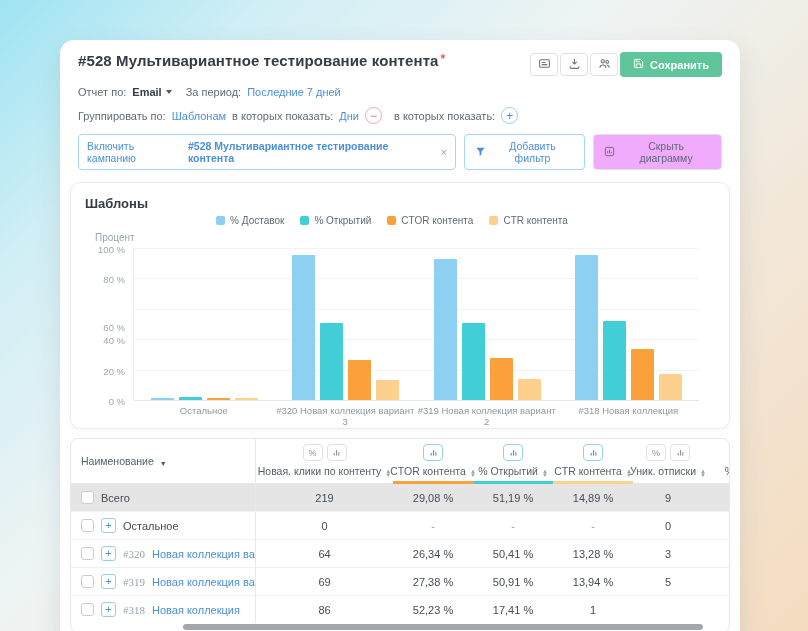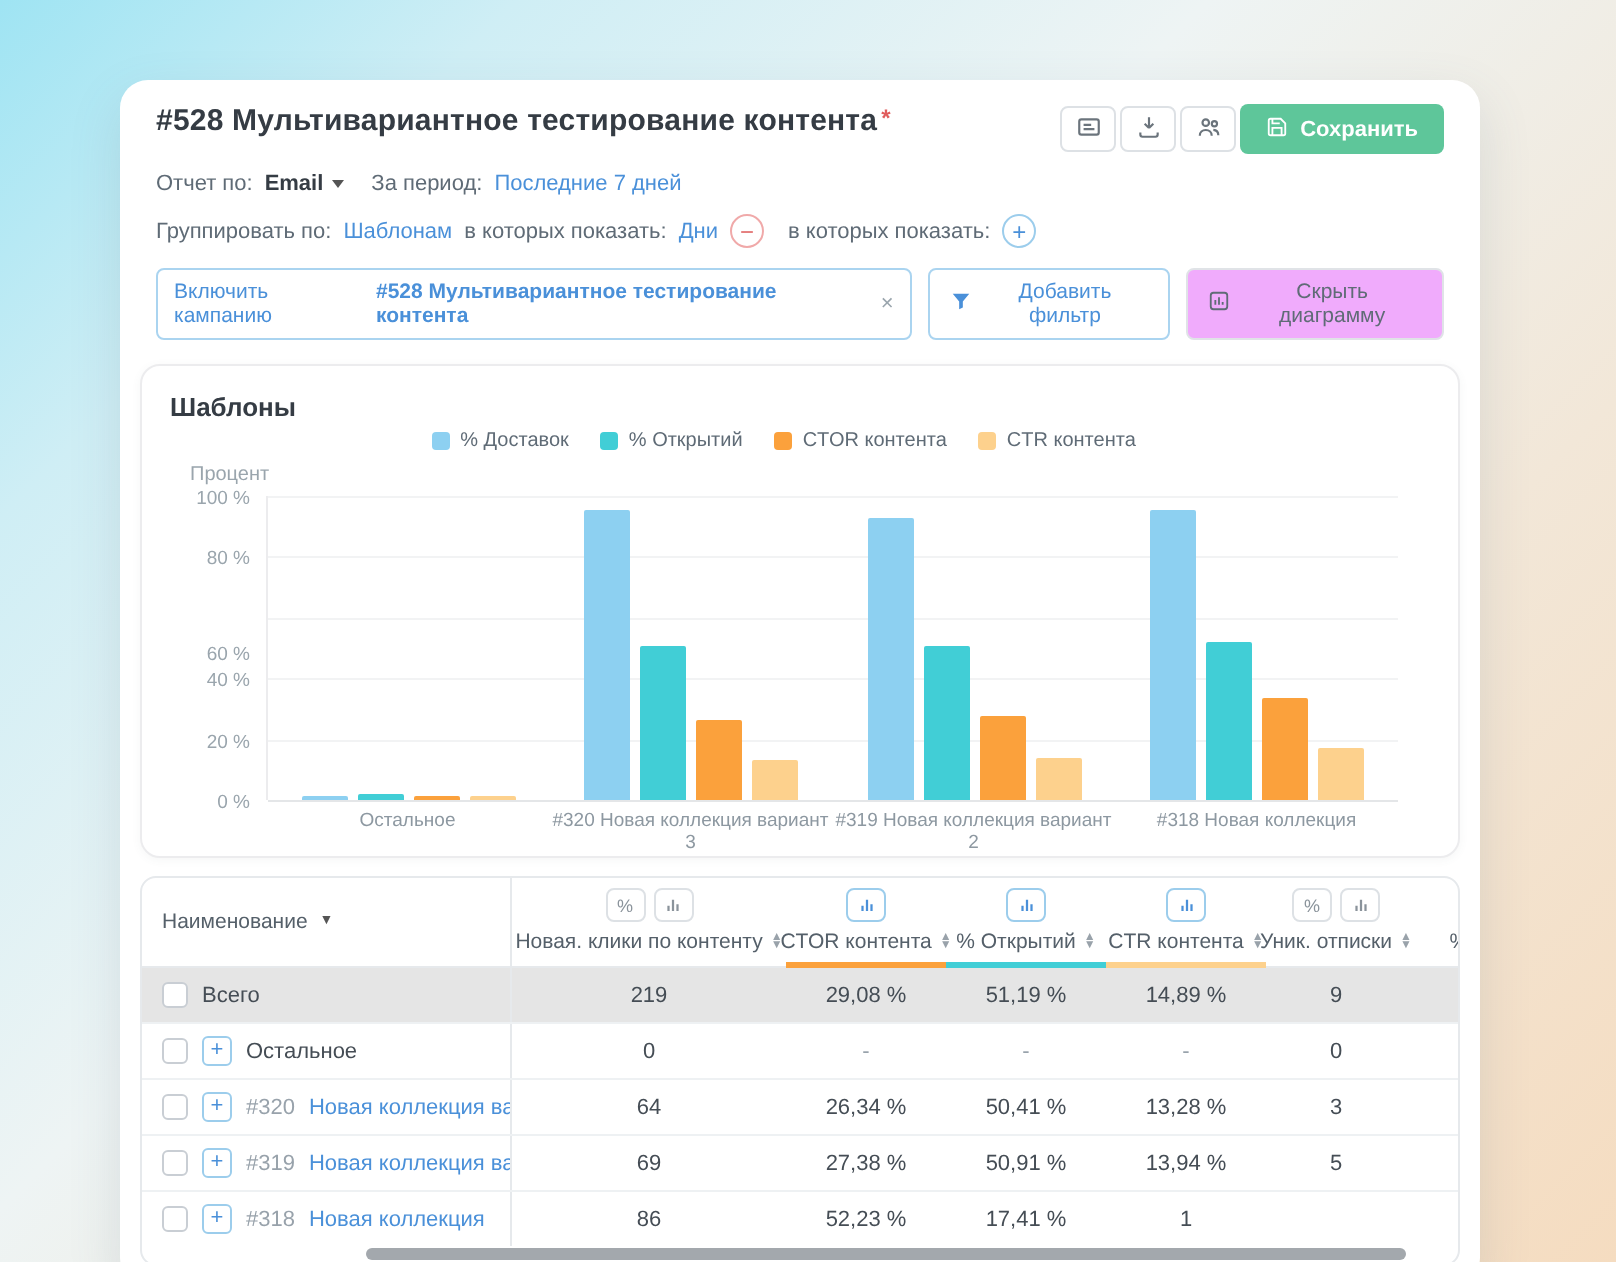--- a/index.html
+++ b/index.html
@@ -86,35 +86,35 @@
   .thead { border-bottom:1px solid #e6e9ec; }
   .th { position:relative; display:flex; flex-direction:column; align-items:center; justify-content:flex-end; padding:5px 0 6px 0; min-height:44px; }
   .th.first { justify-content:center; align-items:flex-start; padding-left:10px; border-right:1px solid #e6e9ec; }
   .th-icons { display:flex; gap:4px; margin-bottom:4px; }
   .th-mini {
     width:20px; height:17px; border:1px solid #dde1e5; border-radius:4px; background:#fff;
     display:flex; align-items:center; justify-content:center; font-size:9px; color:#8a939b; cursor:pointer;
   }
   .th-mini.active { border-color:#9ccdec; color:#4a90d9; }
   .th-mini svg { width:9px; height:9px; }
-  .th-label { display:flex; align-items:center; gap:4px; font-size:10.5px; color:#55606a; white-space:nowrap; }
+  .th-label { display:flex; align-items:flex-end; gap:4px; font-size:10.5px; color:#55606a; white-space:nowrap; }
   .th.last-col .th-label { padding-left:6px; }
   .sort { display:inline-flex; flex-direction:column; line-height:4px; font-size:6px; color:#99a2aa; }
   .underline { position:absolute; bottom:-1px; left:0; right:0; height:3px; }
   .trow { border-bottom:1px solid #eef1f3; }
   .trow:last-of-type { border-bottom:none; }
   .trow.hl { background:#e5e5e5; }
   .td { font-size:11px; color:#454d55; display:flex; align-items:center; justify-content:center; height:27px; white-space:nowrap; }
   .td.name { justify-content:flex-start; gap:7px; padding-left:10px; border-right:1px solid #e6e9ec; overflow:hidden; }
   .cb { width:13px; height:13px; border:1px solid #c9ced4; border-radius:3px; background:#fff; flex:0 0 auto; cursor:pointer; }
   .expand {
     width:15px; height:15px; border:1px solid #9ccdec; border-radius:3px; color:#4a90d9;
     font-size:11px; line-height:13px; text-align:center; flex:0 0 auto; cursor:pointer; background:#fff;
   }
-  .row-id { color:#98a2ab; }
+  .row-id { color:#98a2ab;font-family:Liberation Serif, serif; }
   .row-label { color:#454d55; }
   .row-label.link { color:#4a90d9; cursor:pointer; }
   .dash { color:#98a2ab; }
   .hscroll { height:9px; position:relative; }
   .hscroll-thumb { position:absolute; left:112px; top:1px; width:520px; height:6px; background:#a3a8ad; border-radius:3px; cursor:pointer; }
 </style>
 </head>
 <body>
 
 <div class="card">

